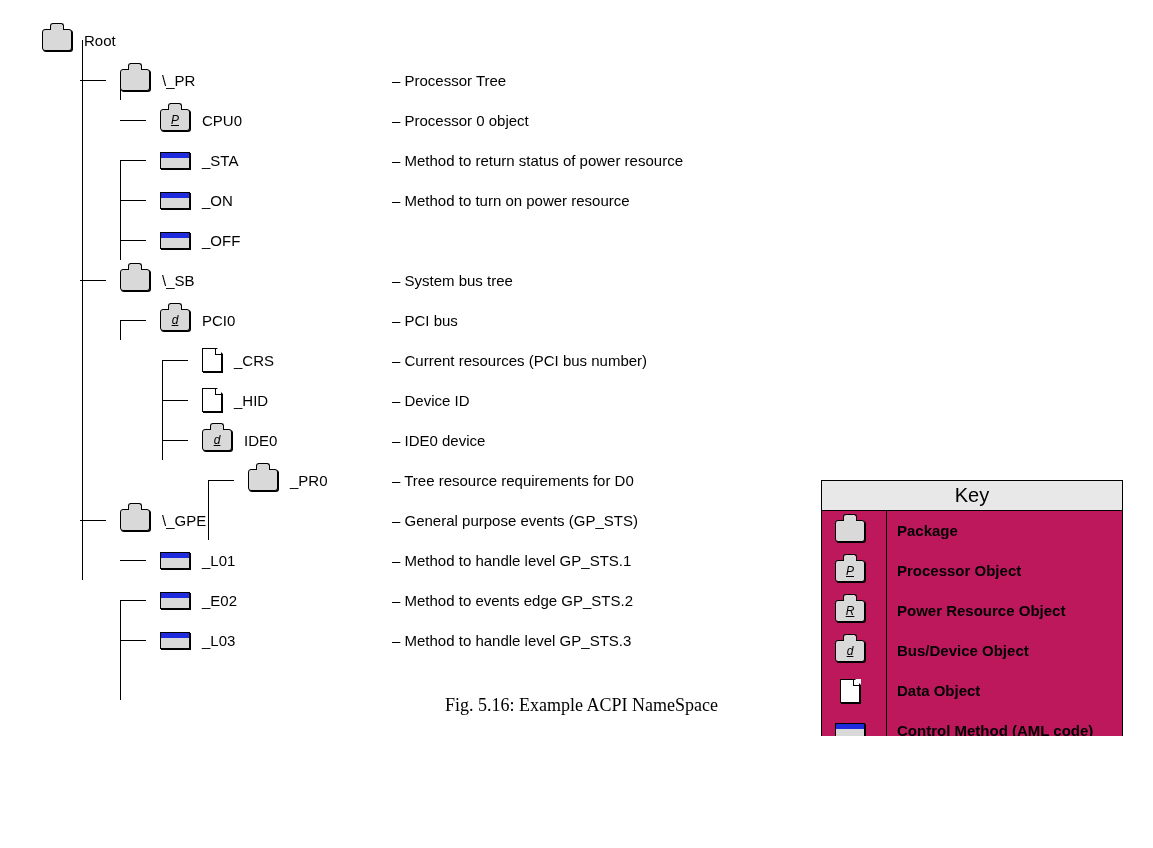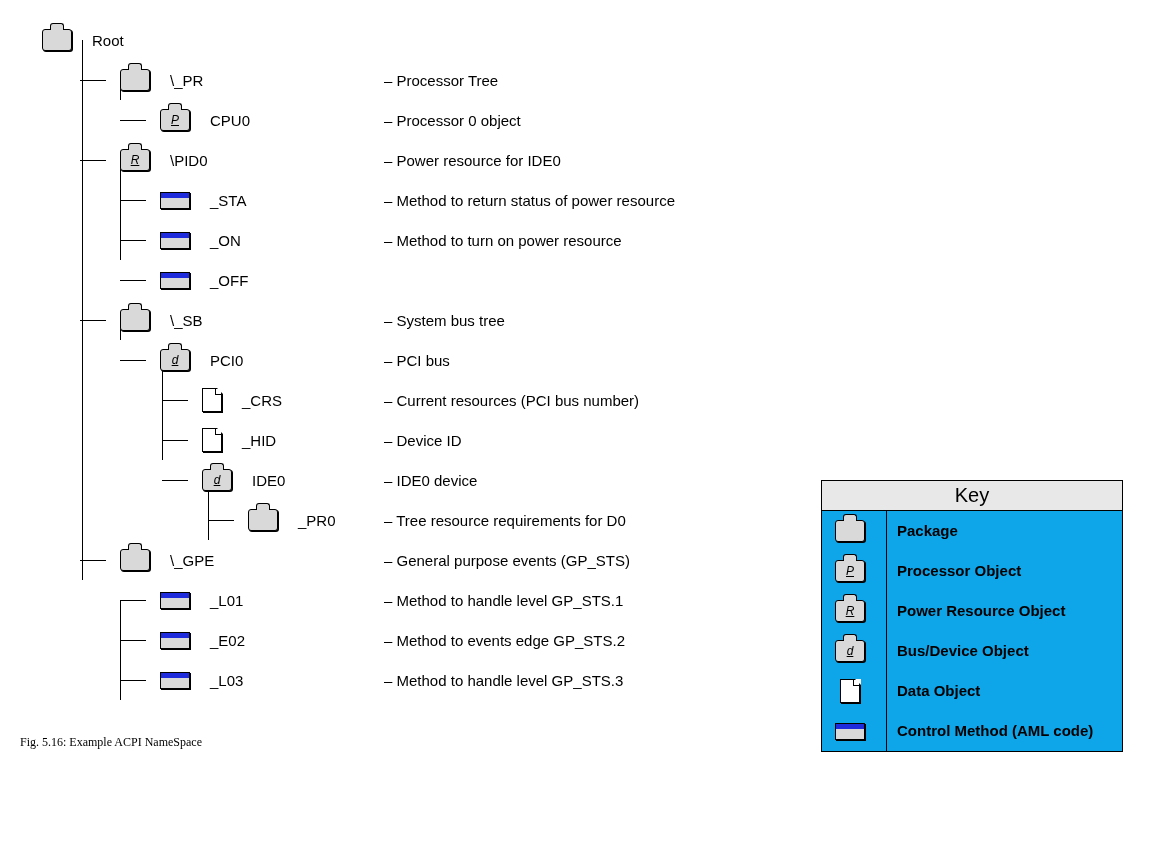--- a/index.html
+++ b/index.html
@@ -118,35 +118,35 @@
   .icon-method::before {
     content: "";
     position: absolute;
     left: 0; right: 0; top: 0;
     height: 5px;
     background: #1e2bdc;
   }
 
   .node-label {
     flex: 0 0 auto;
-    margin-left: 12px;
+    margin-left: 4px;
   }
   .desc {
     position: absolute;
-    left: 364px;
+    left: 372px;
   }
 
   
   .key {
     position: absolute;
     right: 30px;
     top: 480px;
     width: 300px;
     border: 1.5px solid #000;
-    background: #0ea5e9;
+    background: #be185d;
   }
   .key-title {
     text-align: center;
     font-size: 20px;
     padding: 3px 0;
     background: #e8e8e8;
     border-bottom: 1.5px solid #000;
   }
   .key-row {
     display: flex;
@@ -162,23 +162,24 @@
     height: 100%;
   }
   .key-row .key-label-cell {
     padding-left: 10px;
     flex: 1;
     line-height: 1.1;
     font-weight: bold;
   }
 
   .caption {
+    text-align: center;
     margin-top: 35px;
     font-family: "Times New Roman", serif;
-    font-size: 12px;
+    font-size: 18px;
   }
 
   
   .tree {
     position: relative;
   }
   .vline {
     position: absolute;
     border-left: 1.5px solid #000;
   }
@@ -211,27 +212,20 @@
   </div>
 
   <div class="row">
     <span class="indent-2"></span>
     <span class="lines h"></span>
     <span class="icon icon-package letter" data-letter="P"></span>
     <span class="node-label">CPU0</span>
     <span class="desc">– Processor 0 object</span>
   </div>
 
-  <div class="row">
-    <span class="indent-1"></span>
-    <span class="lines h"></span>
-    <span class="icon icon-package letter" data-letter="R"></span>
-    <span class="node-label">\PID0</span>
-    <span class="desc">– Power resource for IDE0</span>
-  </div>
 
   <div class="row">
     <span class="indent-2"></span>
     <span class="lines h"></span>
     <span class="icon icon-method"></span>
     <span class="node-label">_STA</span>
     <span class="desc">– Method to return status of power resource</span>
   </div>
 
   <div class="row">

